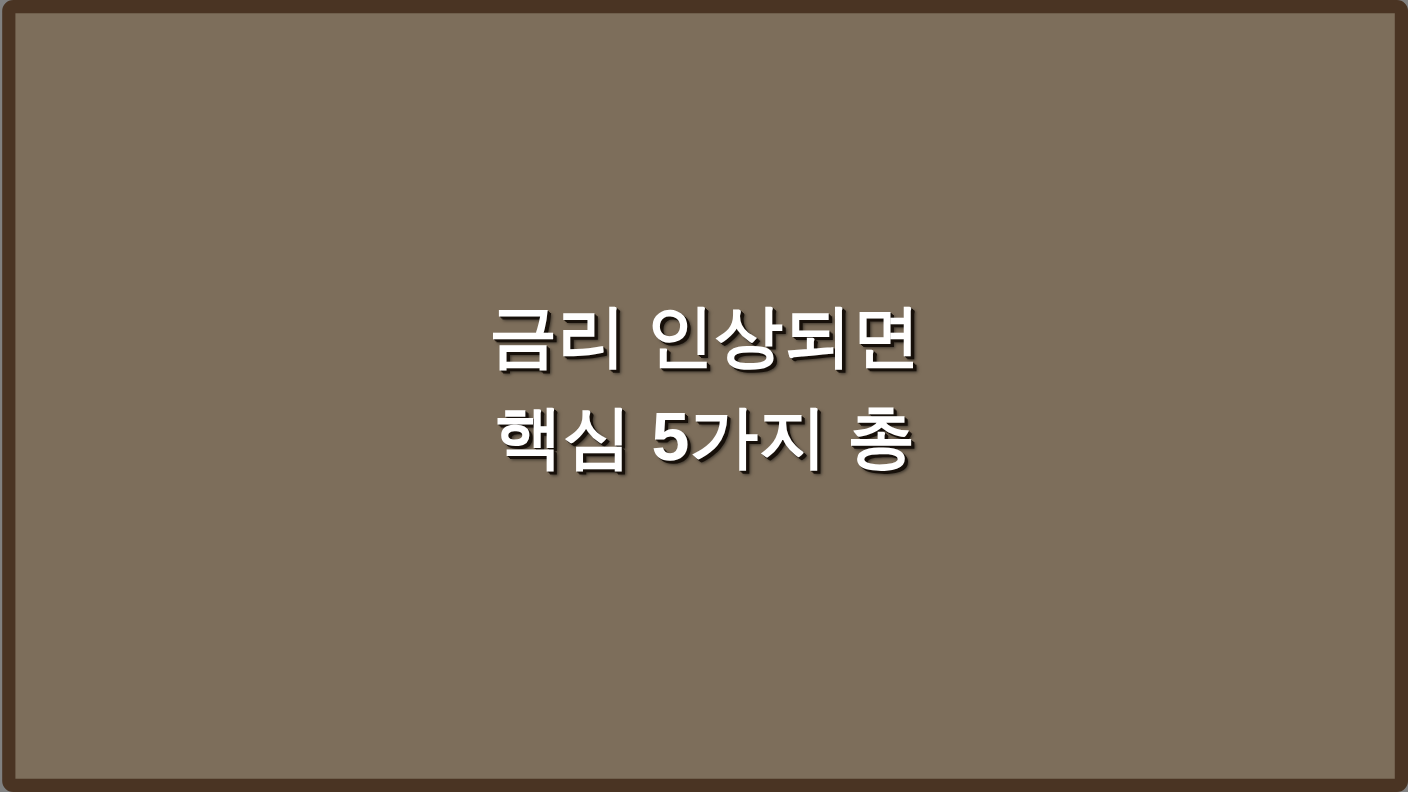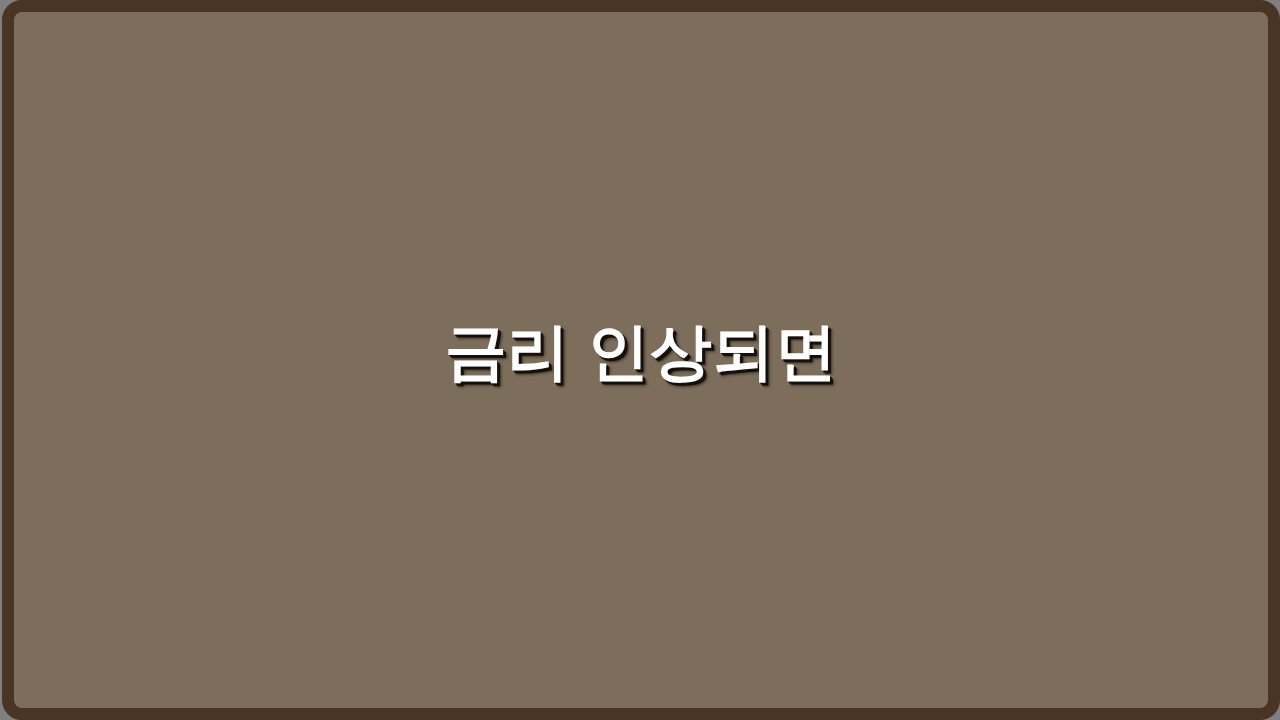--- a/index.html
+++ b/index.html
@@ -27,21 +27,21 @@
   
   .card {
     position: absolute;
     left: 2px;
     top: 0px;
     width: 1278px;
     height: 720px;
     box-sizing: border-box;
     background: #7d6e5b;
     border: 12px solid #4a3423;
-    border-radius: 20px;
+    border-radius: 10px;
     display: flex;
     align-items: center;
     justify-content: center;
     overflow: hidden;
   }
 
   .headline {
     width: 100%;
     text-align: center;
     padding: 0 40px;
@@ -68,17 +68,18 @@
 </style>
 </head>
 <body>
 
 <div class="stage">
 
   <div class="card">
 
     <div class="headline">
       <span class="headline-line">금리 인상되면</span>
+      <span class="headline-line">핵심 5가지 총</span>
     </div>
 
   </div>
 
 </div>
 
 </body></html>

